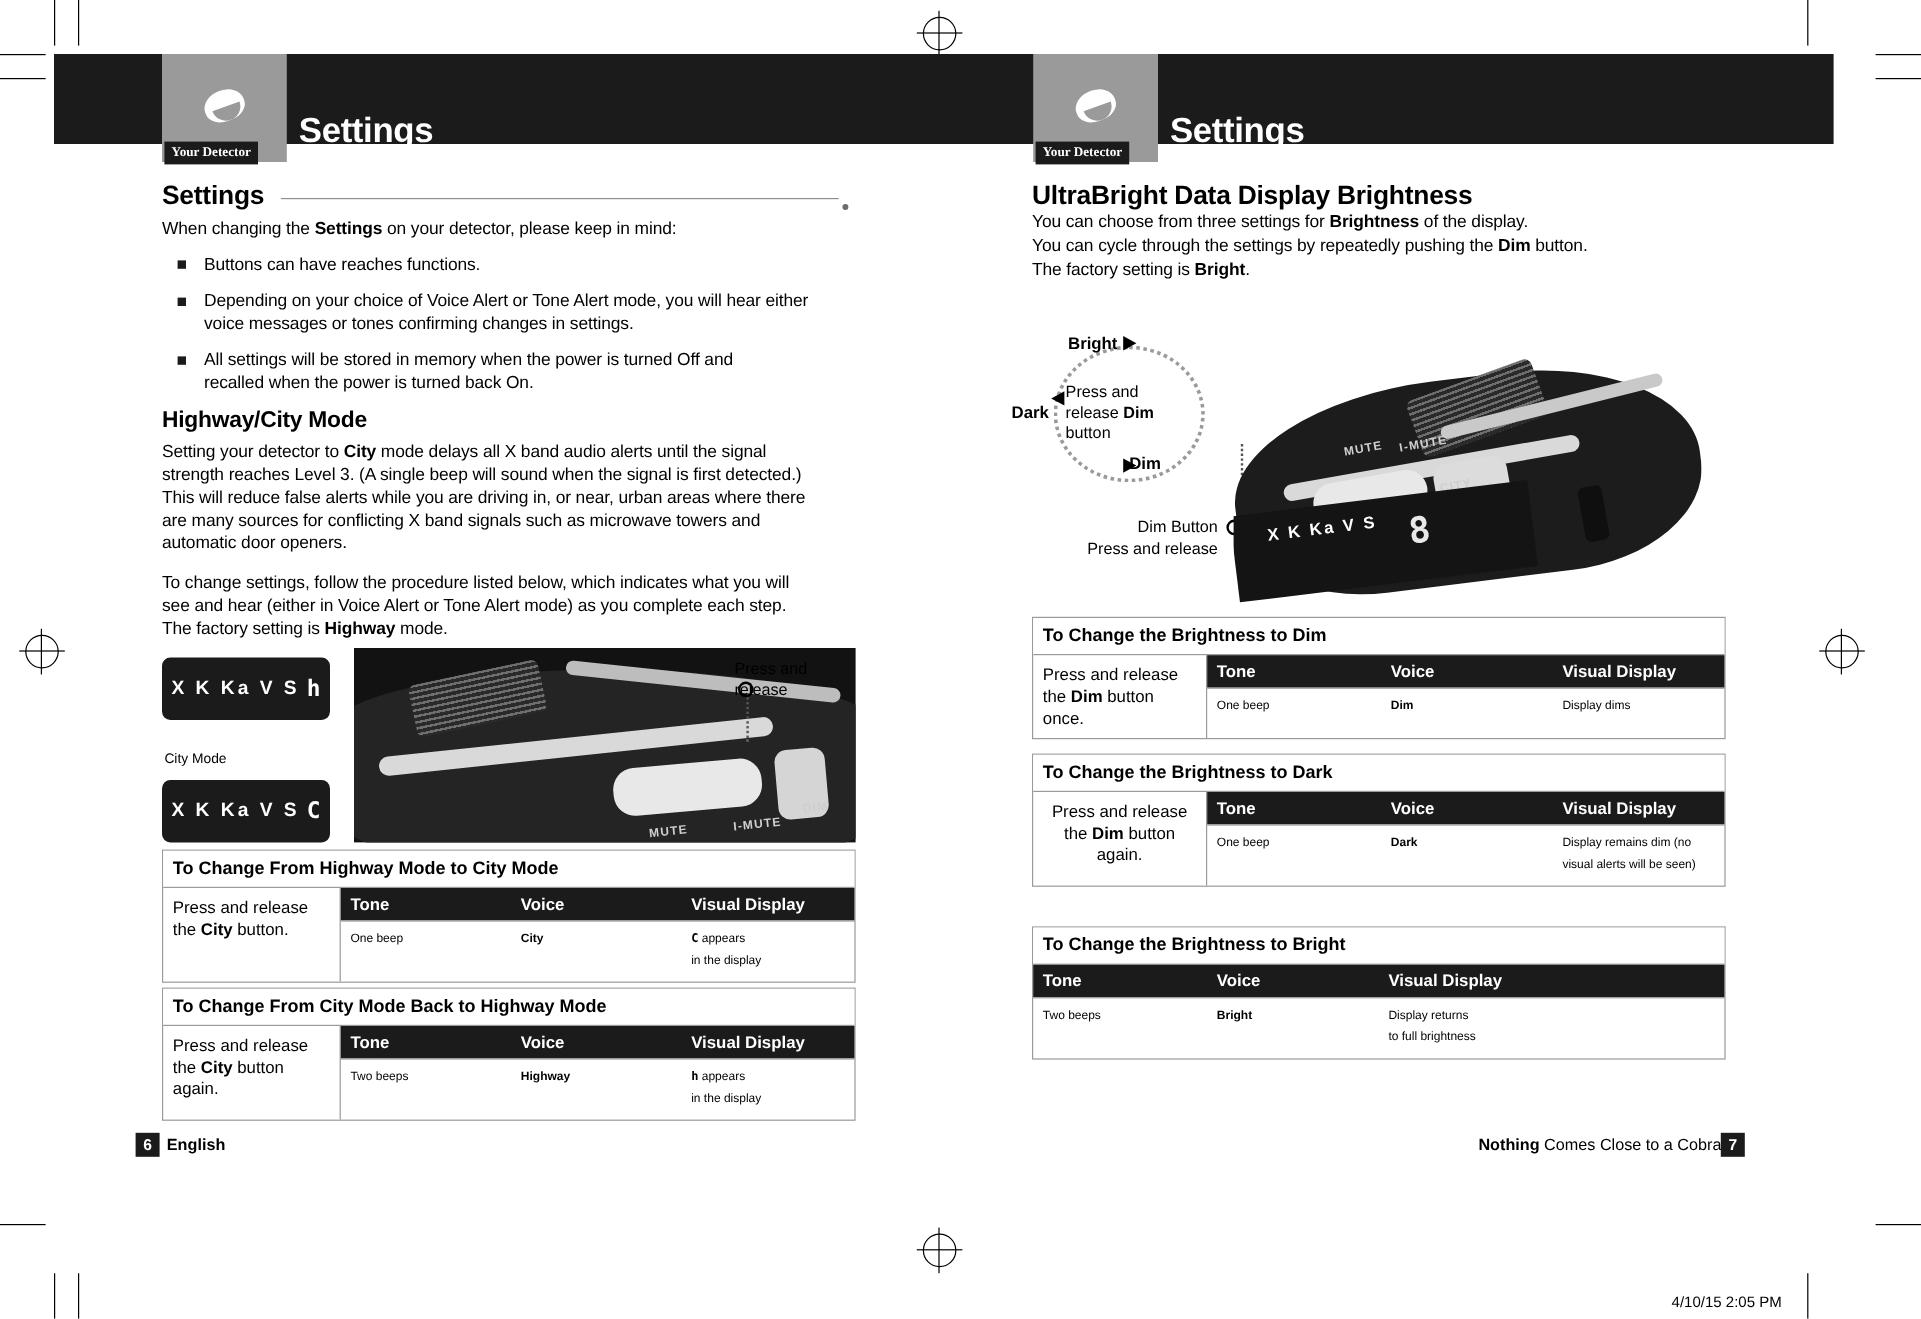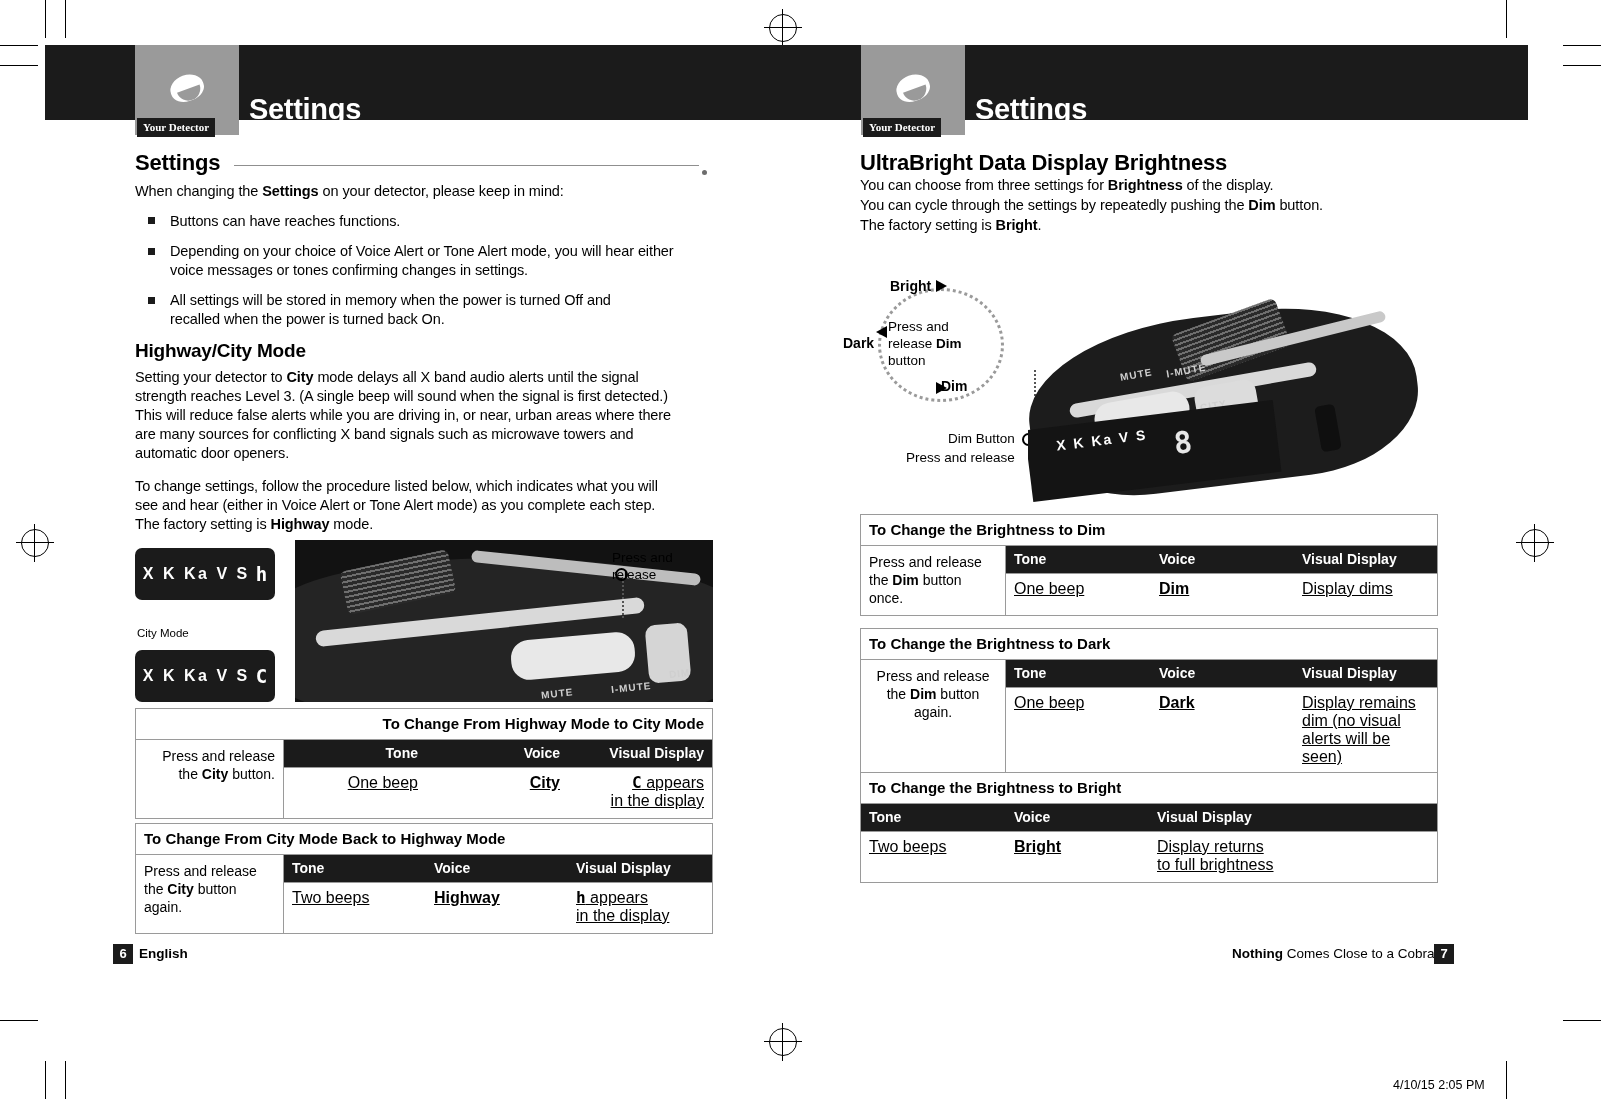--- a/index.html
+++ b/index.html
@@ -227,25 +227,24 @@
     font-weight: bold;
     padding: 5px 8px 6px 8px;
     box-sizing: border-box;
   }
   .grid .dat {
     display: flex;
     border-top: 1px solid #9a9a9a;
     flex: 1;
   }
   .grid .dat div {
-    font-size: 16px;
+    font-size: 10px;
     line-height: 18px;
     padding: 6px 8px 8px 8px;
     box-sizing: border-box;
-    text-decoration: underline;
   }
   .grid .dat div.bold { font-weight: bold; }
   .seg-inline {
     font-family: "DejaVu Sans Mono", monospace;
     font-weight: bold;
   }
 
   
   .pagenum-box {
     position: absolute;
@@ -372,21 +371,21 @@
     <div class="lbl" style="left:246px;top:148px;transform:rotate(-6deg);">MUTE</div>
     <div class="lbl" style="left:316px;top:142px;transform:rotate(-6deg);">I-MUTE</div>
     <div class="lbl" style="left:374px;top:128px;transform:rotate(-6deg);">DIM</div>
   </div>
   <div class="dotline" style="left:622px;top:578px;height:40px;"></div>
   <div class="caption-sm" style="left:612px;top:549px;width:95px;font-size:13.5px;line-height:17px;font-weight:normal;">
     <span>Press and release</span>
   </div>
   <div style="position:absolute;left:615px;top:568px;width:9px;height:9px;border-radius:50%;border:2px solid #000;"></div>
 
-  <div class="tbl" style="left:135px;top:708px;width:578px;text-align:right;">
+  <div class="tbl" style="left:135px;top:708px;width:578px;">
     <div class="tbl-title">To Change From Highway Mode to City Mode</div>
     <div class="tbl-row">
       <div class="cell-left" style="width:148px;">Press and release the <b>City</b> button.</div>
       <div class="grid">
         <div class="hdr">
           <div style="width:142px;">Tone</div>
           <div style="width:142px;">Voice</div>
           <div style="flex:1;">Visual Display</div>
         </div>
         <div class="dat">

